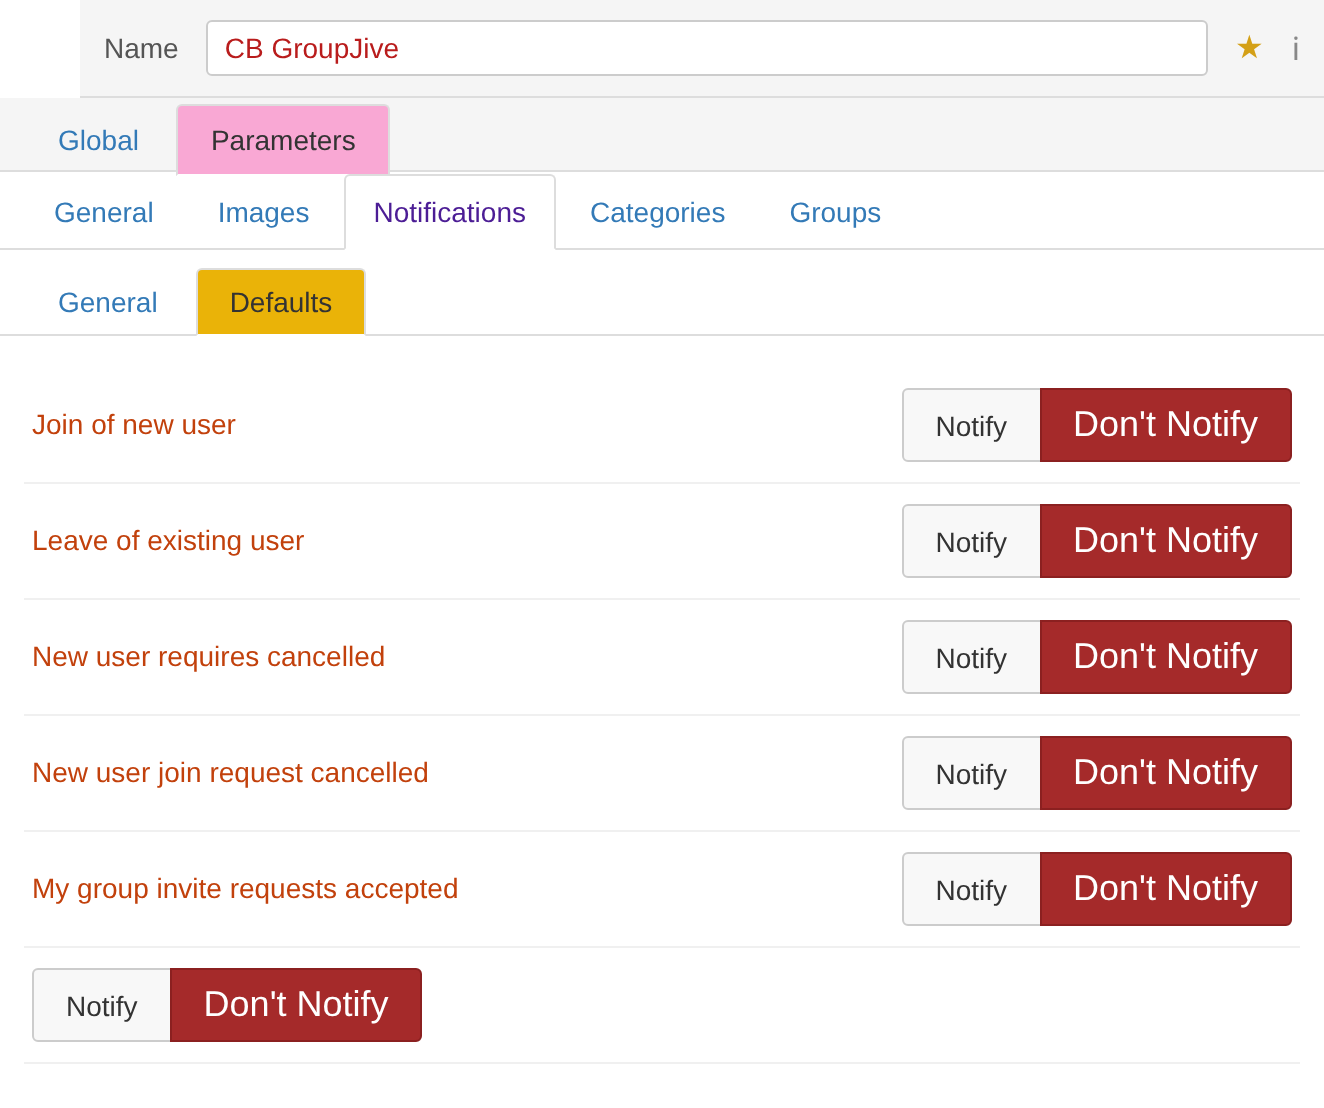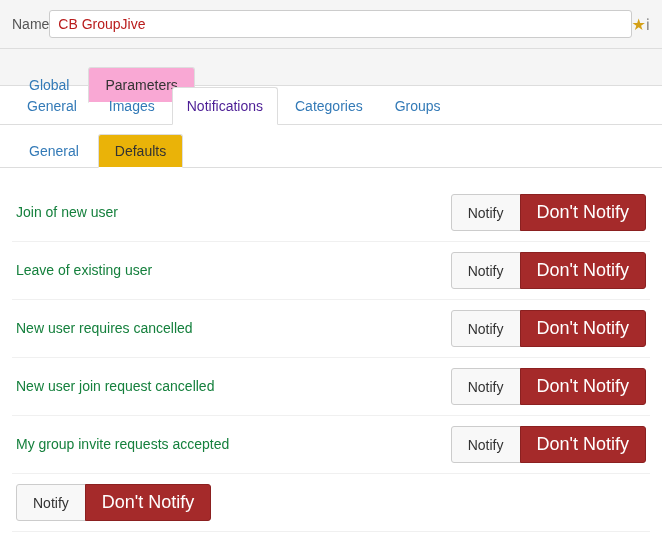--- a/index.html
+++ b/index.html
@@ -11,21 +11,22 @@
       width: 662px;
     }
 
     
     .name-bar {
       display: flex;
       align-items: center;
       padding: 10px 12px;
       background: #f5f5f5;
       border-bottom: 1px solid #ddd;
-      gap: 0;
+      gap: 14px;
+      margin-left: 40px;
     }
     .name-label {
       font-weight: normal;
       color: #555;
       white-space: nowrap;
     }
     .name-input {
       flex: 1;
       border: 1px solid #ccc;
       border-radius: 3px;
@@ -50,21 +51,21 @@
       padding: 0 12px;
     }
     .top-tab {
       padding: 9px 16px;
       cursor: pointer;
       font-size: 14px;
       color: #337ab7;
       border: 1px solid transparent;
       border-bottom: none;
       margin-right: 2px;
-      top: 18px;
+      top: 3px;
       position: relative;
     }
     .top-tab.active {
       background: #f9a8d4;
       color: #333;
       border: 1px solid #ddd;
       border-bottom: 1px solid #fff;
       border-radius: 3px 3px 0 0;
     }
 
@@ -129,21 +130,21 @@
     .notify-row {
       display: flex;
       align-items: center;
       padding: 10px 4px;
       border-bottom: 1px solid #f0f0f0;
       gap: 12px;
     }
     .notify-label {
       flex: 1;
       font-size: 14px;
-      color: #15803d;
+      color: #c2410c;
       line-height: 1.4;
     }
     .notify-buttons {
       display: flex;
       gap: 0;
     }
     .btn-notify {
       padding: 7px 16px;
       font-size: 14px;
       cursor: pointer;

